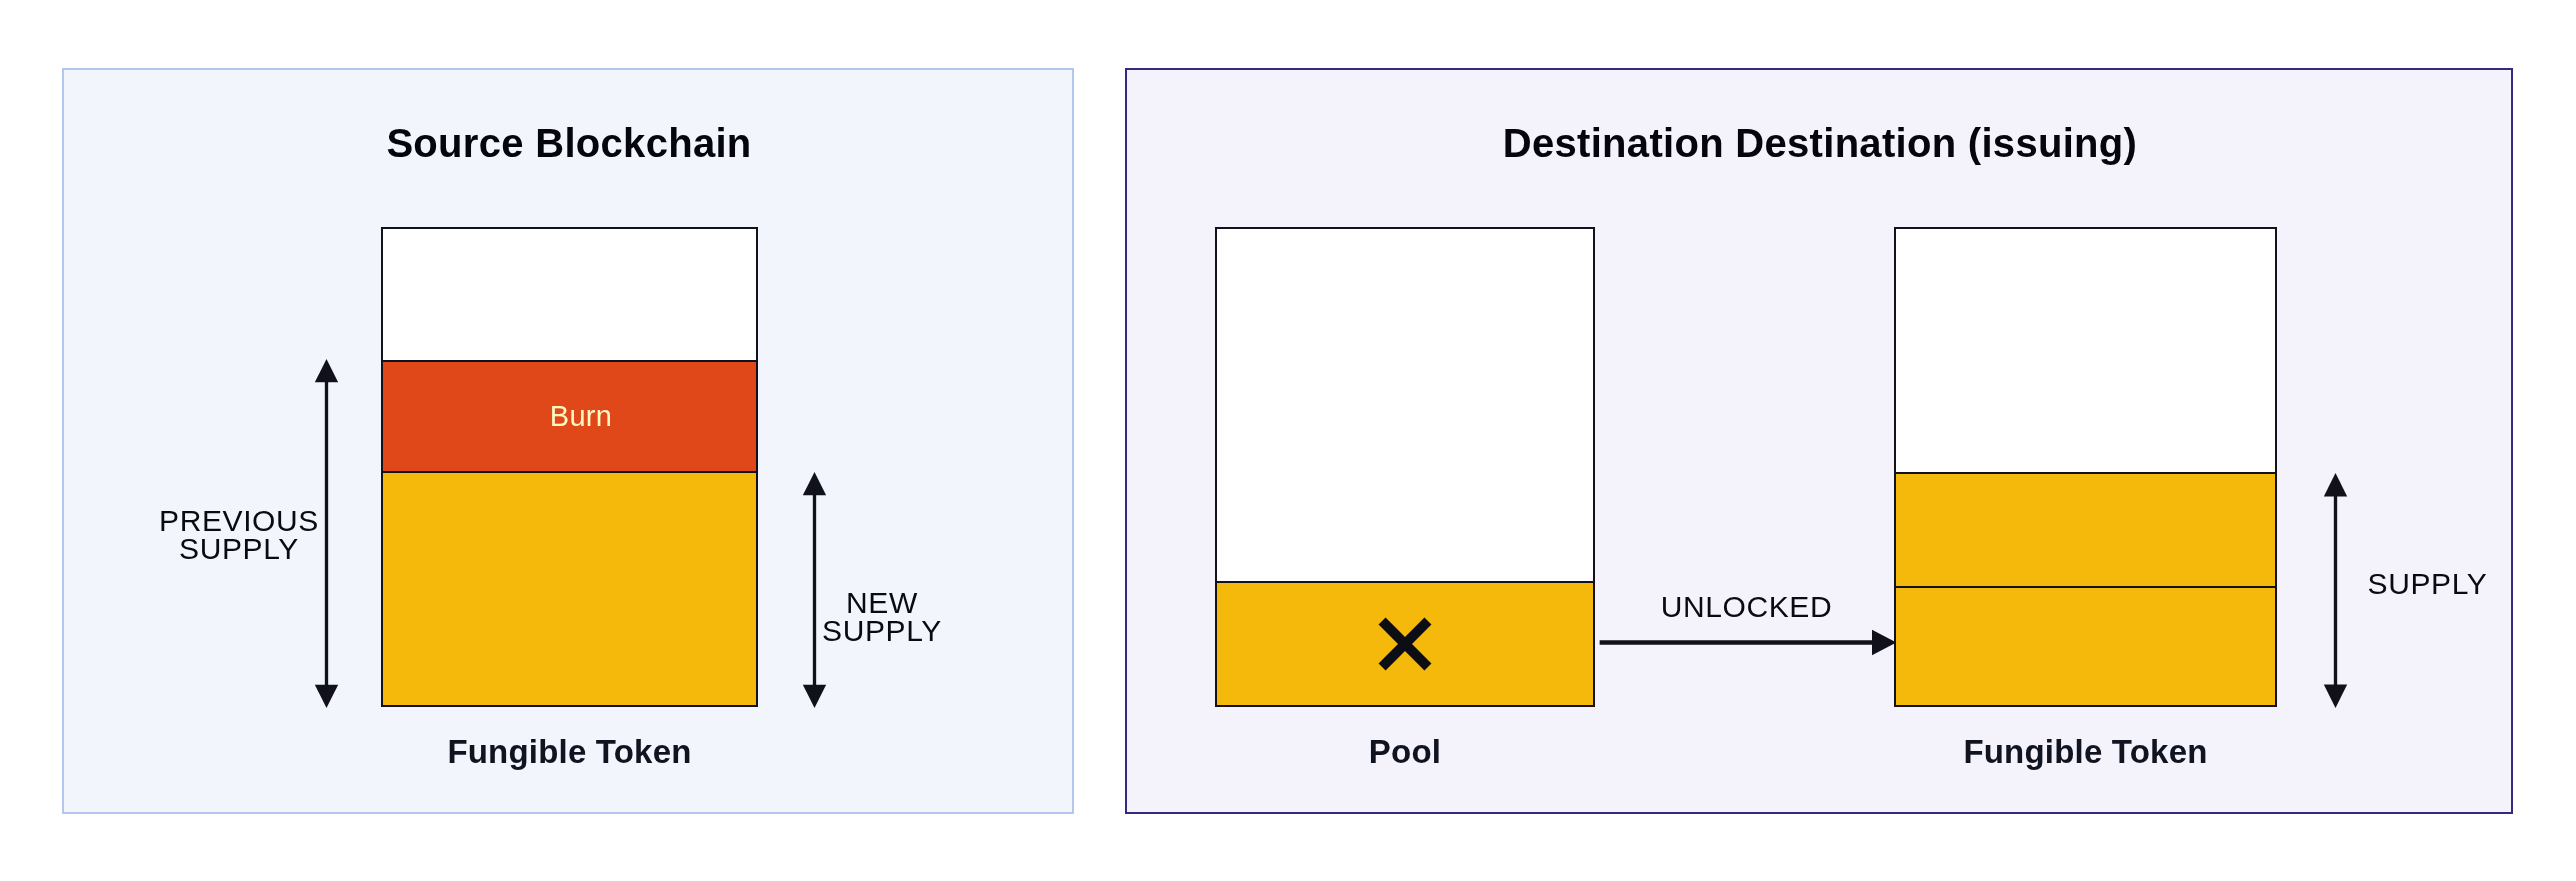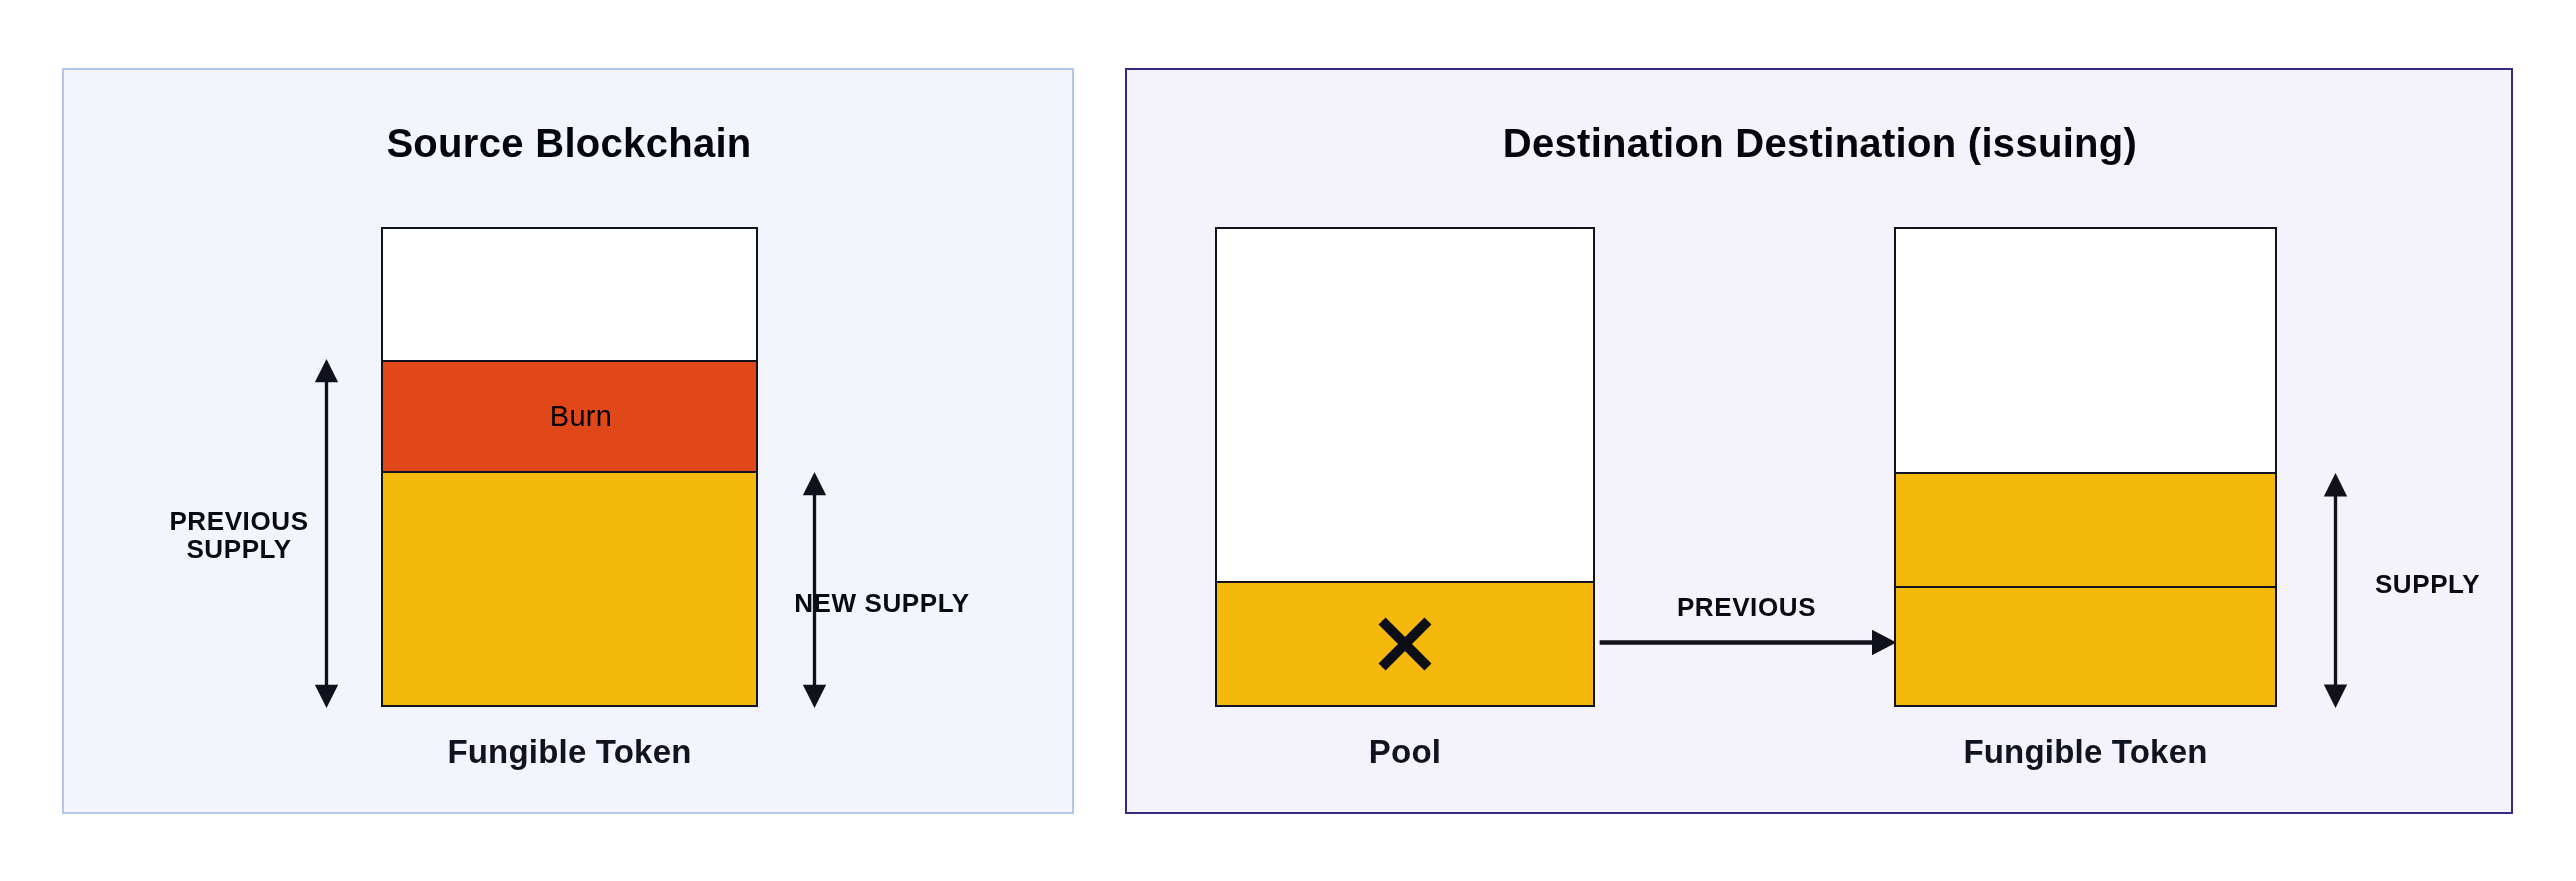--- a/index.html
+++ b/index.html
@@ -13,27 +13,27 @@
   .panel-title{
     position:absolute;left:2px;right:0;top:51px;text-align:center;
     font-size:40px;font-weight:700;color:#05060D;letter-spacing:0.3px;
   }
   .bar{
     position:absolute;display:flex;flex-direction:column;
     box-sizing:border-box;border:2.2px solid #12121F;background:#ffffff;
   }
   .seg{box-sizing:border-box;display:flex;align-items:center;justify-content:center;}
   .seg.divided{border-top:2.2px solid #12121F;}
-  .burn-text{font-size:29px;font-weight:500;color:#000000;letter-spacing:0.3px;margin-left:23px;}
+  .burn-text{font-size:29px;font-weight:500;color:#fef9c3;letter-spacing:0.3px;margin-left:23px;}
   .bar-label{
     position:absolute;text-align:center;font-size:33px;font-weight:600;
     color:#101320;letter-spacing:0.2px;
   }
   .small-label{
-    position:absolute;text-align:center;font-size:26px;font-weight:700;
+    position:absolute;text-align:center;font-size:30px;font-weight:400;
     color:#0A0B10;line-height:28px;letter-spacing:0.6px;
   }
   .arrow{position:absolute;}
   .arrow line{stroke:#11111C;}
   .arrow polygon{fill:#11111C;}
   .cross-icon line{stroke:#0D0D15;}
 </style>
 </head>
 <body>
 
@@ -79,21 +79,21 @@
           <line x1="11" y1="11" x2="94" y2="94" stroke-width="18"></line>
           <line x1="94" y1="11" x2="11" y2="94" stroke-width="18"></line>
         </svg>
       </div>
     </div>
 
     <svg class="arrow" style="left:472px;top:557px;" width="298" height="31" viewBox="0 0 536 56">
       <line x1="0" y1="28" x2="498" y2="28" stroke-width="8"></line>
       <polygon points="536,28 492,5 492,51"></polygon>
     </svg>
-    <div class="small-label" style="left:507px;top:523px;width:225px;">PREVIOUS</div>
+    <div class="small-label" style="left:507px;top:523px;width:225px;">UNLOCKED</div>
 
     <div class="bar" style="left:767px;top:157px;width:383px;height:480px;">
       <div class="seg" style="height: 51%; background: rgb(255, 255, 255);"></div>
       <div class="seg divided" style="height: 24%; background: rgb(245, 185, 12);"></div>
       <div class="seg divided" style="height: 25%; background: rgb(245, 185, 12);"></div>
     </div>
 
     <svg class="arrow" style="left:1195px;top:403px;" width="27" height="235" viewBox="0 0 48 422">
       <line x1="24" y1="36" x2="24" y2="386" stroke-width="6"></line>
       <polygon points="24,0 3,42 45,42"></polygon>

